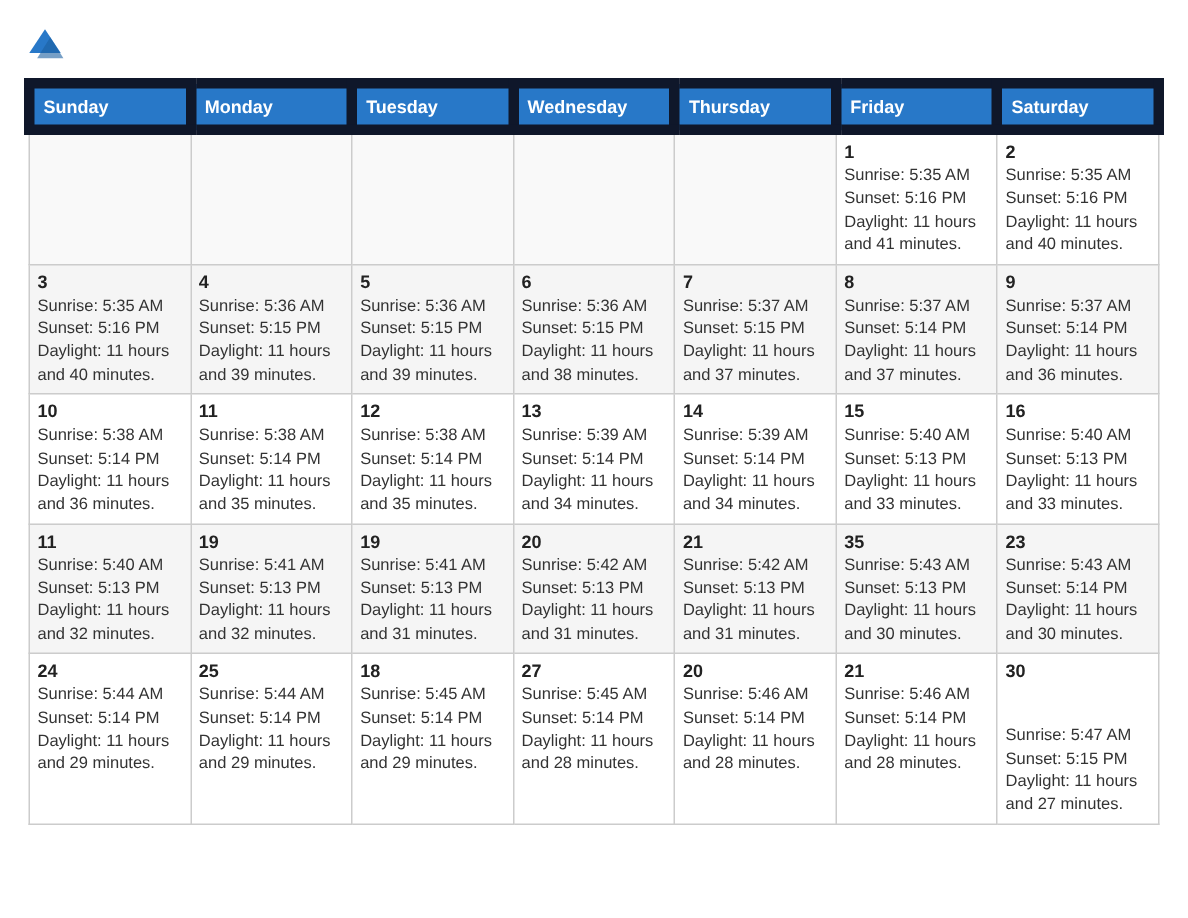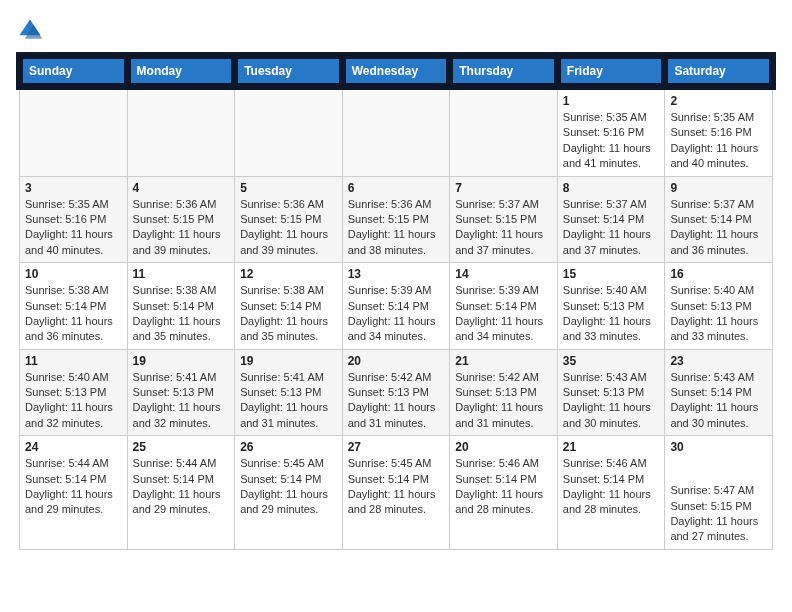--- a/index.html
+++ b/index.html
@@ -277,21 +277,21 @@
 Sunset: 5:14 PM
 Daylight: 11 hours and 29 minutes.</div>
         </td>
         <td>
           <div class="day-number">25</div>
           <div class="day-info" style="white-space: pre-line;">Sunrise: 5:44 AM
 Sunset: 5:14 PM
 Daylight: 11 hours and 29 minutes.</div>
         </td>
         <td>
-          <div class="day-number">26</div>
+          <div class="day-number">18</div>
           <div class="day-info" style="white-space: pre-line;">Sunrise: 5:45 AM
 Sunset: 5:14 PM
 Daylight: 11 hours and 29 minutes.</div>
         </td>
         <td>
           <div class="day-number">27</div>
           <div class="day-info" style="white-space: pre-line;">Sunrise: 5:45 AM
 Sunset: 5:14 PM
 Daylight: 11 hours and 28 minutes.</div>
         </td>

